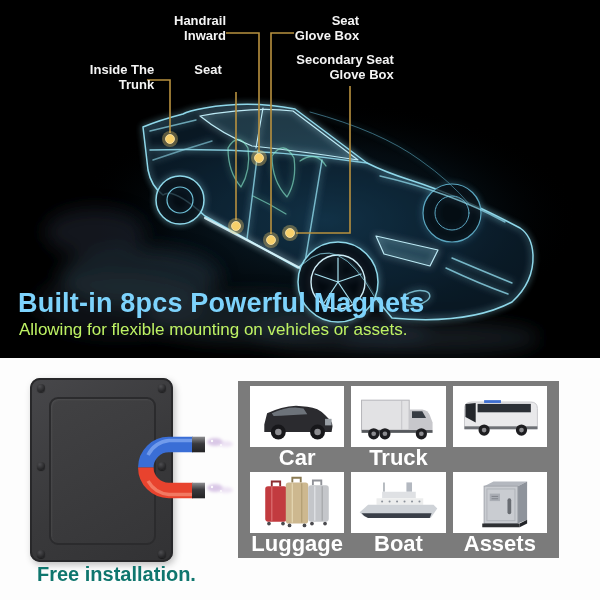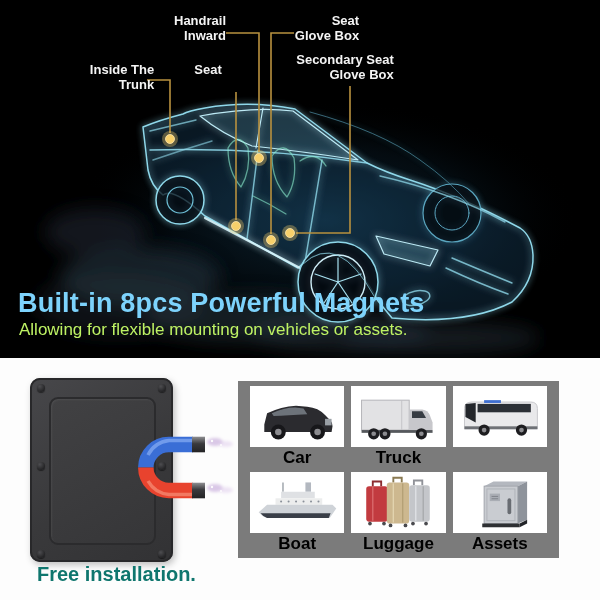--- a/index.html
+++ b/index.html
@@ -58,21 +58,21 @@
     column-gap:7px;
   }
   .item{display:flex;flex-direction:column;}
   .cell{
     background:#ffffff;height:61px;display:flex;align-items:center;justify-content:center;
     overflow:hidden;
   }
   .cell svg{width:88px;height:57px;display:block;}
   .cell-label{
     height:21px;display:flex;align-items:center;justify-content:center;
-    color:#000000;font-size:17px;font-weight:bold;
+    color:#ffffff;font-size:22px;font-weight:bold;
   }
 </style>
 </head>
 <body>
 
 <div class="stage">
 
   <div class="hero">
 
     <svg class="art" viewBox="0 0 600 358" aria-hidden="true">
@@ -308,42 +308,20 @@
             <circle cx="30" cy="45" r="2.5" fill="#8c8c90"></circle>
           <circle cx="70" cy="45" r="6" fill="#1d1d20"></circle>
             <circle cx="70" cy="45" r="2.5" fill="#8c8c90"></circle>
         </svg>
       </div>
     </div>
 
     <div class="item">
       <div class="cell">
         <svg viewBox="0 0 94 61" aria-hidden="true">
-          <rect x="56" y="9" width="6" height="10" fill="#b3b8c0"></rect>
-          <line x1="32" y1="9" x2="32" y2="19" stroke="#9aa0a8" stroke-width="1.5"></line>
-          <rect x="30" y="19" width="36" height="7" fill="#dfe1e4"></rect>
-          <rect x="24" y="26" width="50" height="7" fill="#eceded"></rect>
-          <path d="M6,41 L15,33 L85,33 L89,37 L82,47 L15,47 Q9,45 6,41 Z" fill="#cfd3d8"></path>
-          <path d="M8,42 L83,42 L81,47 L15,47 Q10,45 8,42 Z" fill="#3a3f48"></path>
-          <g fill="#8a9099">
-            <circle cx="30" cy="29.5" r="1.1"></circle>
-              <circle cx="38" cy="29.5" r="1.1"></circle>
-              <circle cx="46" cy="29.5" r="1.1"></circle>
-            <circle cx="54" cy="29.5" r="1.1"></circle>
-              <circle cx="62" cy="29.5" r="1.1"></circle>
-              <circle cx="70" cy="29.5" r="1.1"></circle>
-          </g>
-        </svg>
-      </div>
-      <div class="cell-label">Boat</div>
-    </div>
-
-    <div class="item">
-      <div class="cell">
-        <svg viewBox="0 0 94 61" aria-hidden="true">
           <path d="M20,13 v-5 h9 v5" fill="none" stroke="#8c2d30" stroke-width="2"></path>
           <rect x="13" y="13" width="23" height="38" rx="3" fill="#c23b3f"></rect>
           <line x1="20" y1="14" x2="20" y2="50" stroke="#d9686b" stroke-width="1.5"></line>
           <path d="M42,9 v-5 h9 v5" fill="none" stroke="#8a7a52" stroke-width="2"></path>
           <rect x="35" y="9" width="24" height="44" rx="3" fill="#cdb88f"></rect>
           <line x1="42" y1="10" x2="42" y2="52" stroke="#e2d3ae" stroke-width="1.5"></line>
           <line x1="52" y1="10" x2="52" y2="52" stroke="#b5a176" stroke-width="1.5"></line>
           <path d="M64,12 v-5 h9 v5" fill="none" stroke="#909298" stroke-width="2"></path>
           <rect x="59" y="12" width="22" height="39" rx="3" fill="#c4c6ca"></rect>
           <line x1="66" y1="13" x2="66" y2="50" stroke="#dfe1e4" stroke-width="1.5"></line>
@@ -357,20 +335,42 @@
               <circle cx="77" cy="53" r="2"></circle>
           </g>
         </svg>
       </div>
       <div class="cell-label">Luggage</div>
     </div>
 
     <div class="item">
       <div class="cell">
         <svg viewBox="0 0 94 61" aria-hidden="true">
+          <rect x="56" y="9" width="6" height="10" fill="#b3b8c0"></rect>
+          <line x1="32" y1="9" x2="32" y2="19" stroke="#9aa0a8" stroke-width="1.5"></line>
+          <rect x="30" y="19" width="36" height="7" fill="#dfe1e4"></rect>
+          <rect x="24" y="26" width="50" height="7" fill="#eceded"></rect>
+          <path d="M6,41 L15,33 L85,33 L89,37 L82,47 L15,47 Q9,45 6,41 Z" fill="#cfd3d8"></path>
+          <path d="M8,42 L83,42 L81,47 L15,47 Q10,45 8,42 Z" fill="#3a3f48"></path>
+          <g fill="#8a9099">
+            <circle cx="30" cy="29.5" r="1.1"></circle>
+              <circle cx="38" cy="29.5" r="1.1"></circle>
+              <circle cx="46" cy="29.5" r="1.1"></circle>
+            <circle cx="54" cy="29.5" r="1.1"></circle>
+              <circle cx="62" cy="29.5" r="1.1"></circle>
+              <circle cx="70" cy="29.5" r="1.1"></circle>
+          </g>
+        </svg>
+      </div>
+      <div class="cell-label">Boat</div>
+    </div>
+
+    <div class="item">
+      <div class="cell">
+        <svg viewBox="0 0 94 61" aria-hidden="true">
           <polygon points="30,13 40,8 76,8 66,13" fill="#b4b8bf"></polygon>
           <polygon points="66,13 76,8 76,49 66,53" fill="#8e939b"></polygon>
           <rect x="30" y="13" width="36" height="40" fill="#c9ccd1" stroke="#9fa3aa" stroke-width="1"></rect>
           <rect x="33" y="16" width="30" height="34" fill="none" stroke="#aeb2b8" stroke-width="1"></rect>
           <rect x="36" y="21" width="11" height="8" fill="#a9adb4"></rect>
           <line x1="38" y1="24" x2="45" y2="24" stroke="#7d8188" stroke-width="1"></line>
           <line x1="38" y1="26.5" x2="45" y2="26.5" stroke="#7d8188" stroke-width="1"></line>
           <rect x="55" y="26" width="4" height="17" rx="2" fill="#686c72"></rect>
           <rect x="28" y="53" width="40" height="4" fill="#2e3033"></rect>
           <polygon points="68,53 76,49 76,53 68,57" fill="#212327"></polygon>

